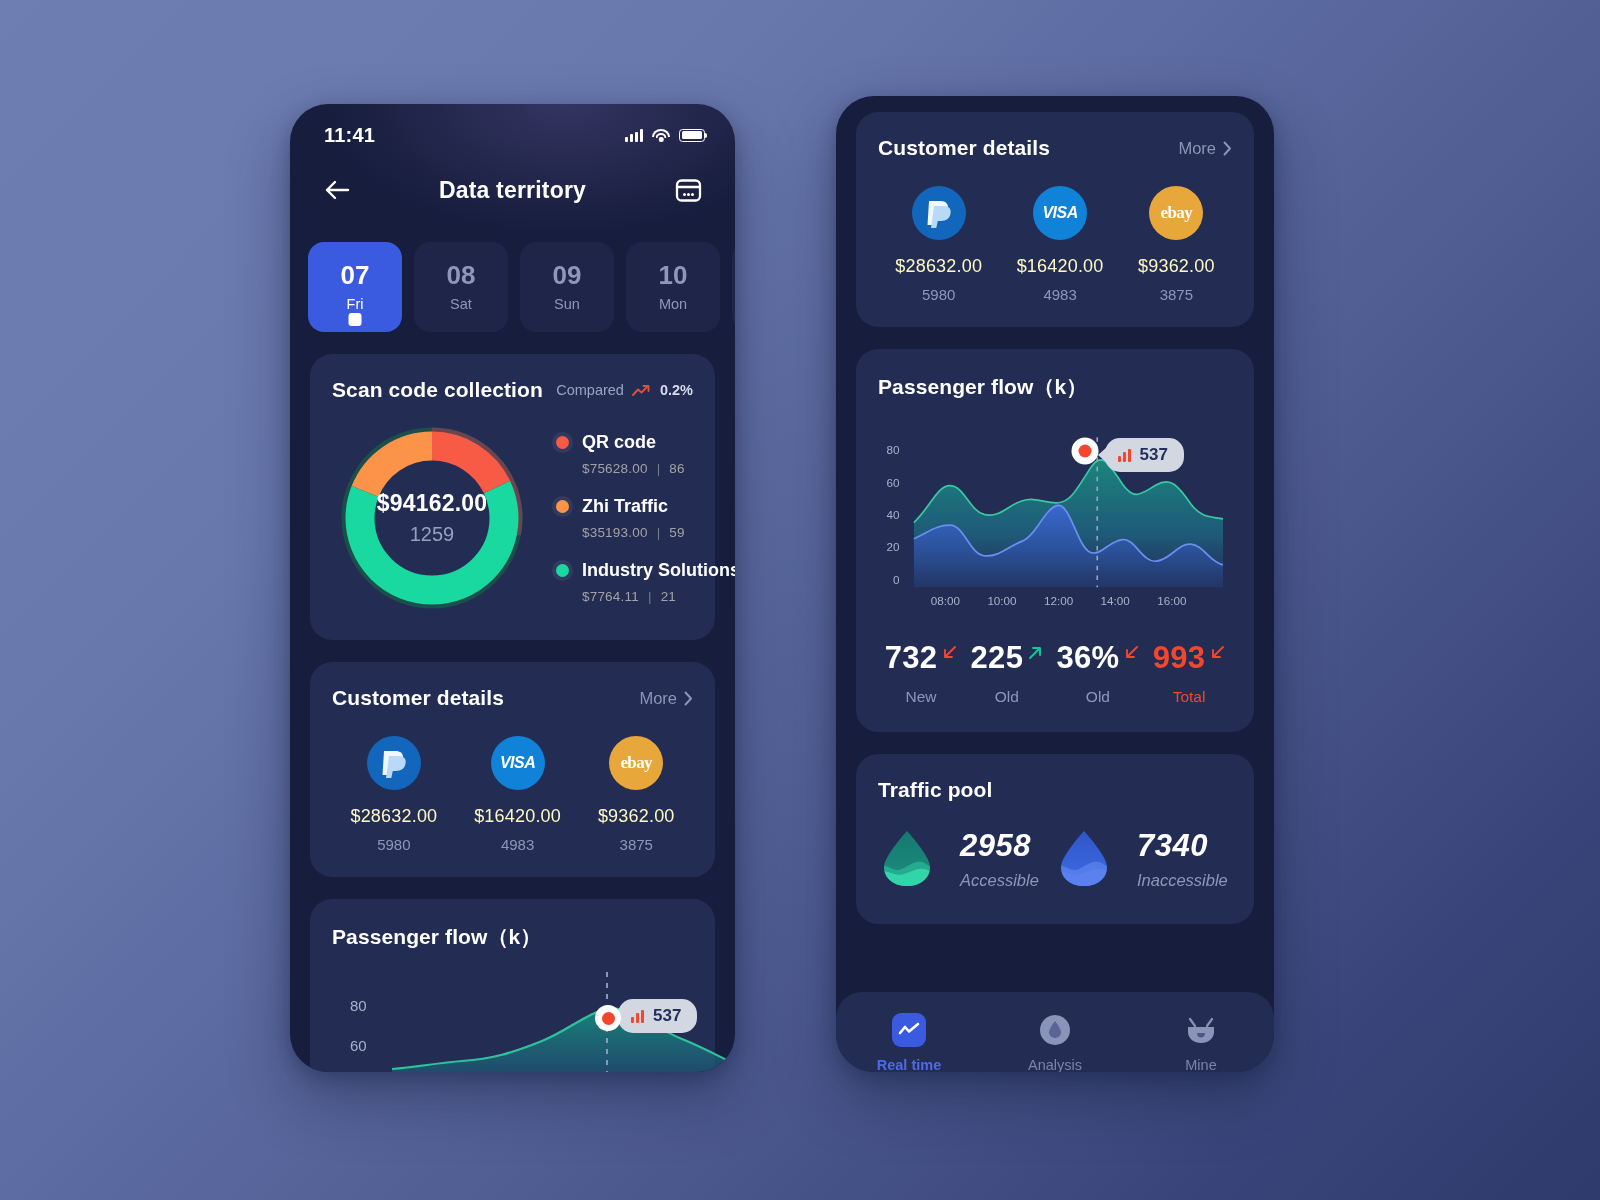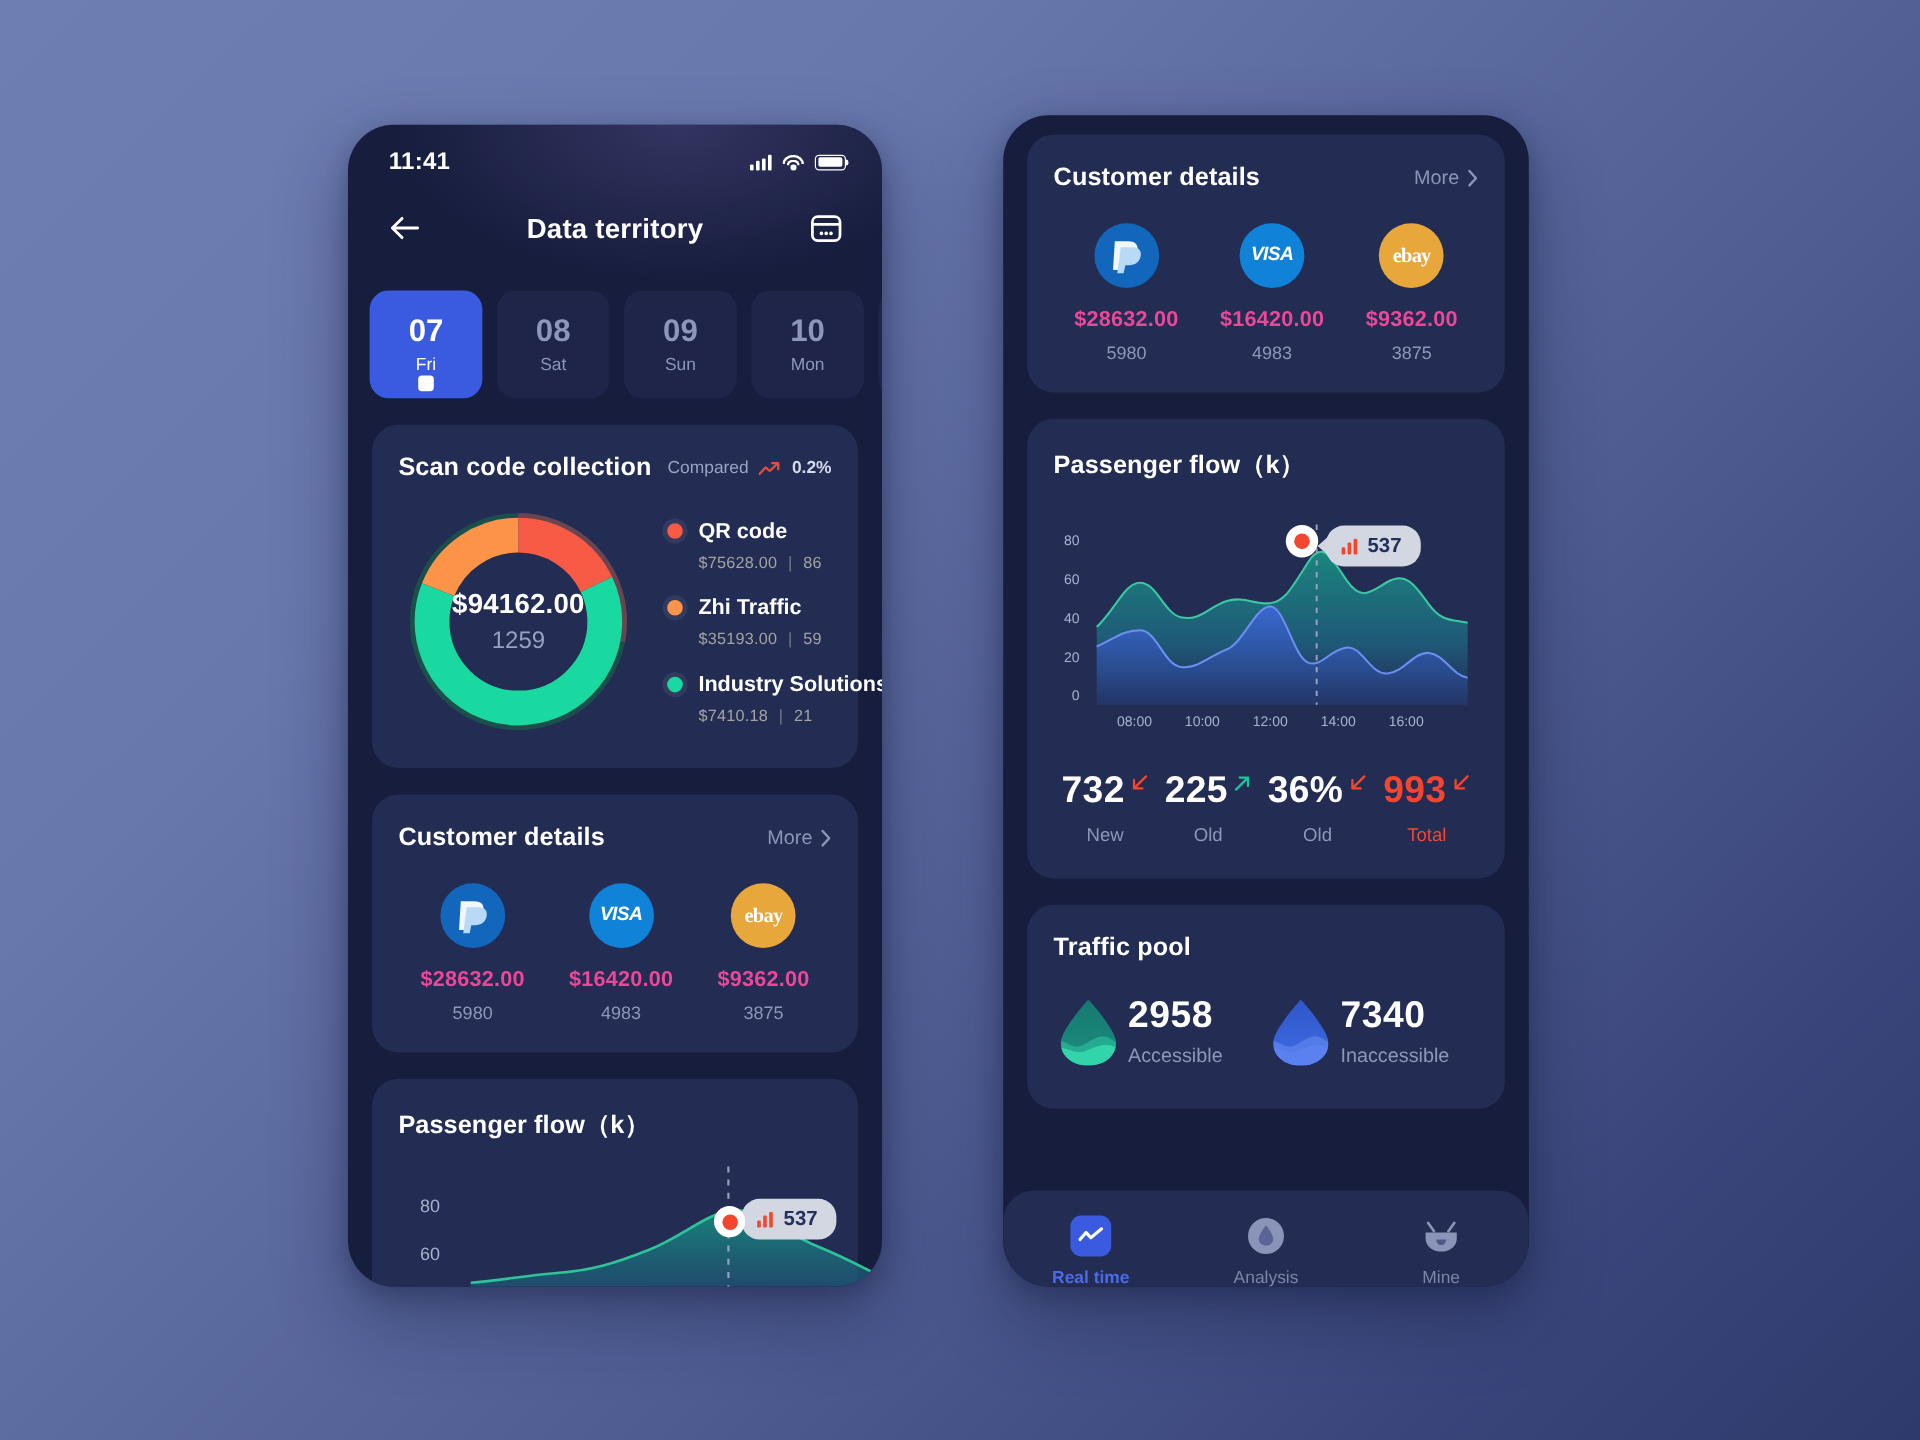--- a/index.html
+++ b/index.html
@@ -109,21 +109,21 @@
   .legend-sub { color:#a3a3a3; font-size:13.5px; margin: 8px 0 0 26px; letter-spacing:.2px; }
   .legend-sub .sep { margin: 0 9px; opacity:.65; }
 
   
   .brand-row { display:flex; justify-content:space-around; margin-top:26px; }
   .brand { display:flex; flex-direction:column; align-items:center; cursor:pointer; }
   .brand-badge { width:54px; height:54px; border-radius:50%; display:flex; align-items:center; justify-content:center; }
   .brand-badge.paypal { background:#1267bd; }
   .brand-badge.visa   { background:#1082d8; }
   .brand-badge.ebay   { background:#e8a73a; }
-  .brand-amt { color:#ec4899; font-size:18px; font-weight:700; margin-top:16px; letter-spacing:.2px; }
+  .brand-amt { color:#fef9c3; font-size:18px; font-weight:400; margin-top:16px; letter-spacing:.2px; }
   .brand-cnt { color:#8e97bb; font-size:15px; margin-top:9px; }
   .visa-text { color:#fff; font-weight:700; font-style:italic; font-size:16px; letter-spacing:-.5px; }
   .ebay-text { color:#fff; font-size:17px; font-weight:600; letter-spacing:-.6px; font-family:"Liberation Serif", serif; }
 
   
   .flow-chart { position:relative; margin-top:20px; }
   .flow-svg { display:block; width:100%; }
 
   .tooltip {
     position:absolute; display:flex; align-items:center; gap:9px;
@@ -145,21 +145,21 @@
   .stat { display:flex; flex-direction:column; align-items:center; }
   .stat-val { display:flex; align-items:flex-start; gap:5px; }
   .stat-num { font-size:31px; font-weight:700; color:#fff; letter-spacing:.3px; }
   .stat-num.total { color:#f4462f; }
   .stat-label { font-size:15.5px; color:#8e97bb; margin-top:12px; }
   .stat-label.total { color:#f4462f; }
   .arrow { margin-top:5px; }
 
   
   .pool-row { display:flex; margin-top:26px; }
-  .pool-item { flex:1 1 0; display:flex; align-items:flex-end; gap:4px; }
+  .pool-item { flex:1 1 0; display:flex; align-items:flex-start; gap:24px;font-style:italic; }
   .pool-text .pool-num { color:#fff; font-size:31px; font-weight:700; letter-spacing:.5px; }
   .pool-text .pool-lbl { color:#8e97bb; font-size:16.5px; margin-top:7px; }
 
   
   .bottom-nav {
     position:absolute; left:0; right:0; bottom:0; height:96px;
     background:#232c52; border-radius:26px 26px 38px 38px;
     display:flex; align-items:center; justify-content:space-around; padding-top:6px;
   }
   .nav-item { display:flex; flex-direction:column; align-items:center; gap:10px; cursor:pointer; width:100px; }
@@ -283,21 +283,21 @@
             <div class="legend-sub">
               <span>$35193.00</span><span class="sep">|</span><span>59</span>
             </div>
           </div>
           <div class="legend-item">
             <div class="legend-top">
               <span class="legend-dot" style="background:#19d9a0"></span>
               <span class="legend-name">Industry Solutions</span>
             </div>
             <div class="legend-sub">
-              <span>$7410.18</span><span class="sep">|</span><span>21</span>
+              <span>$7764.11</span><span class="sep">|</span><span>21</span>
             </div>
           </div>
         </div>
       </div>
     </div>
 
     <div class="card">
       <div class="card-head">
         <div class="card-title">Customer details</div>
         <div class="more-link">

